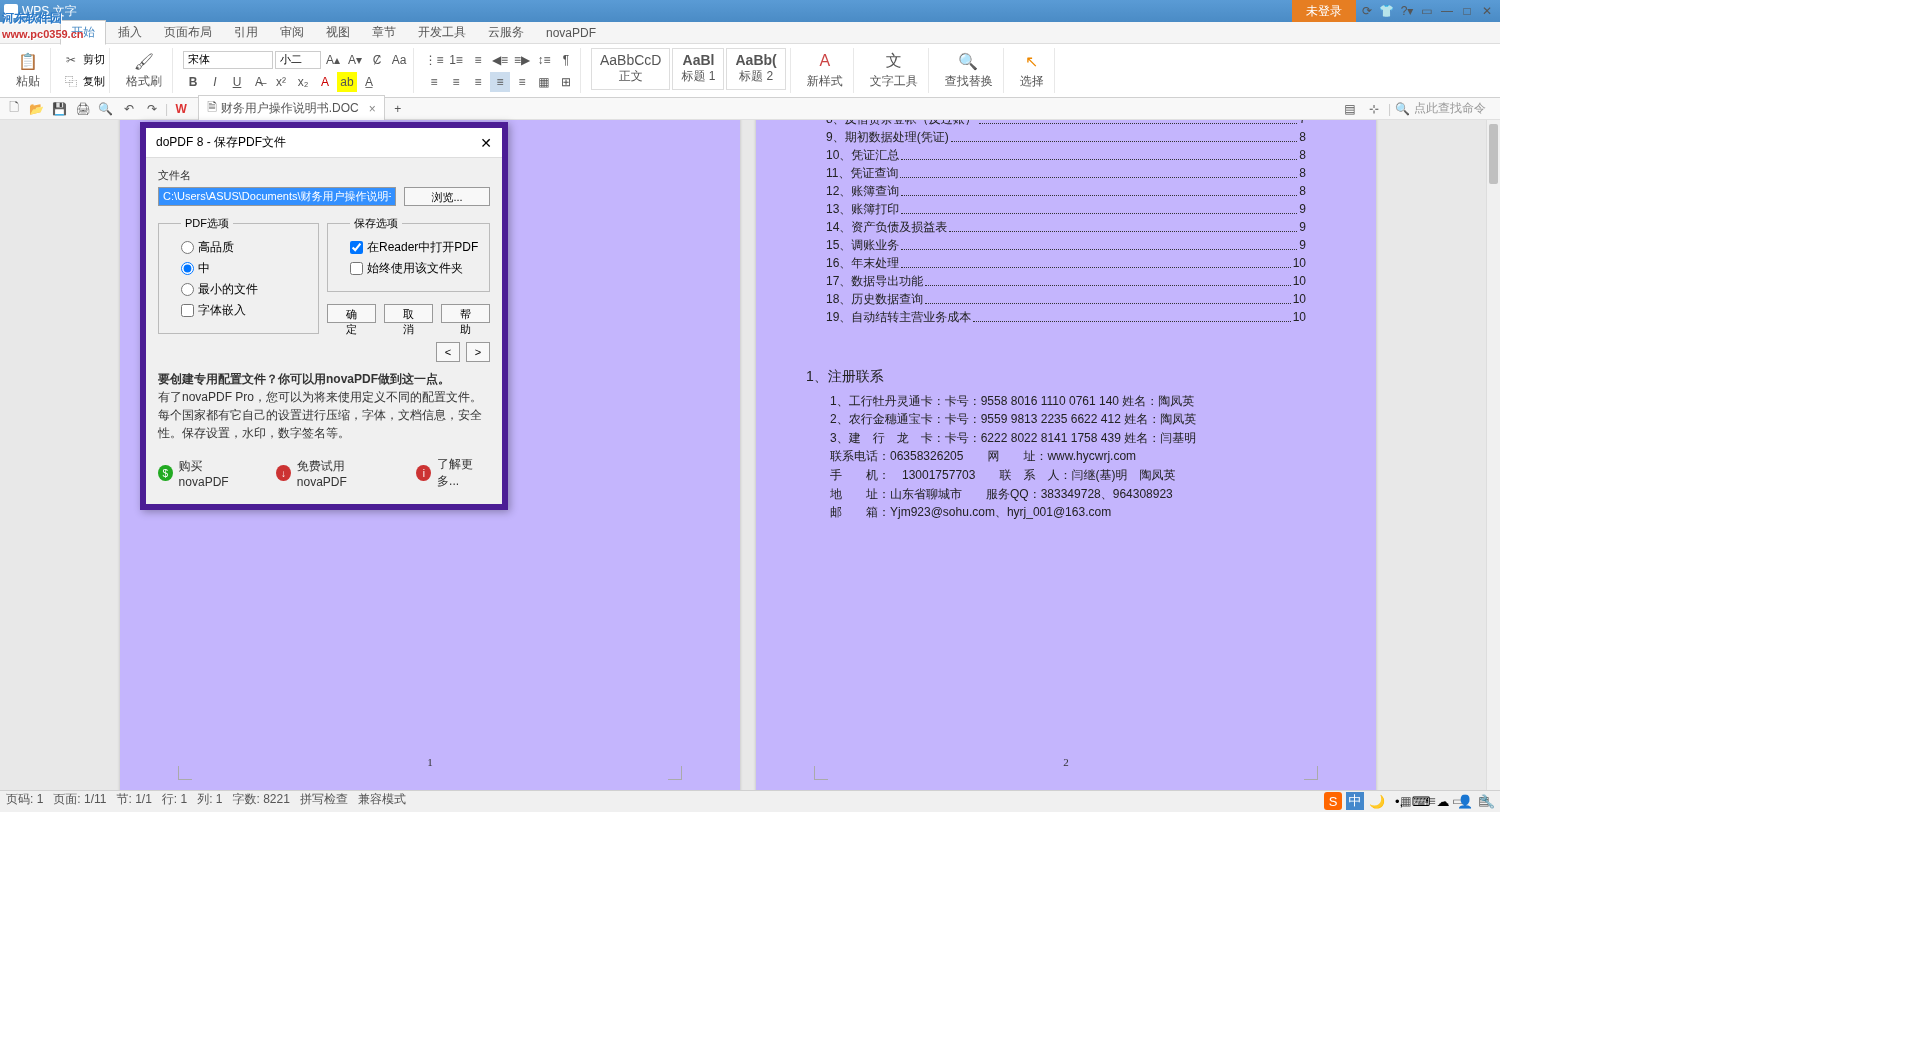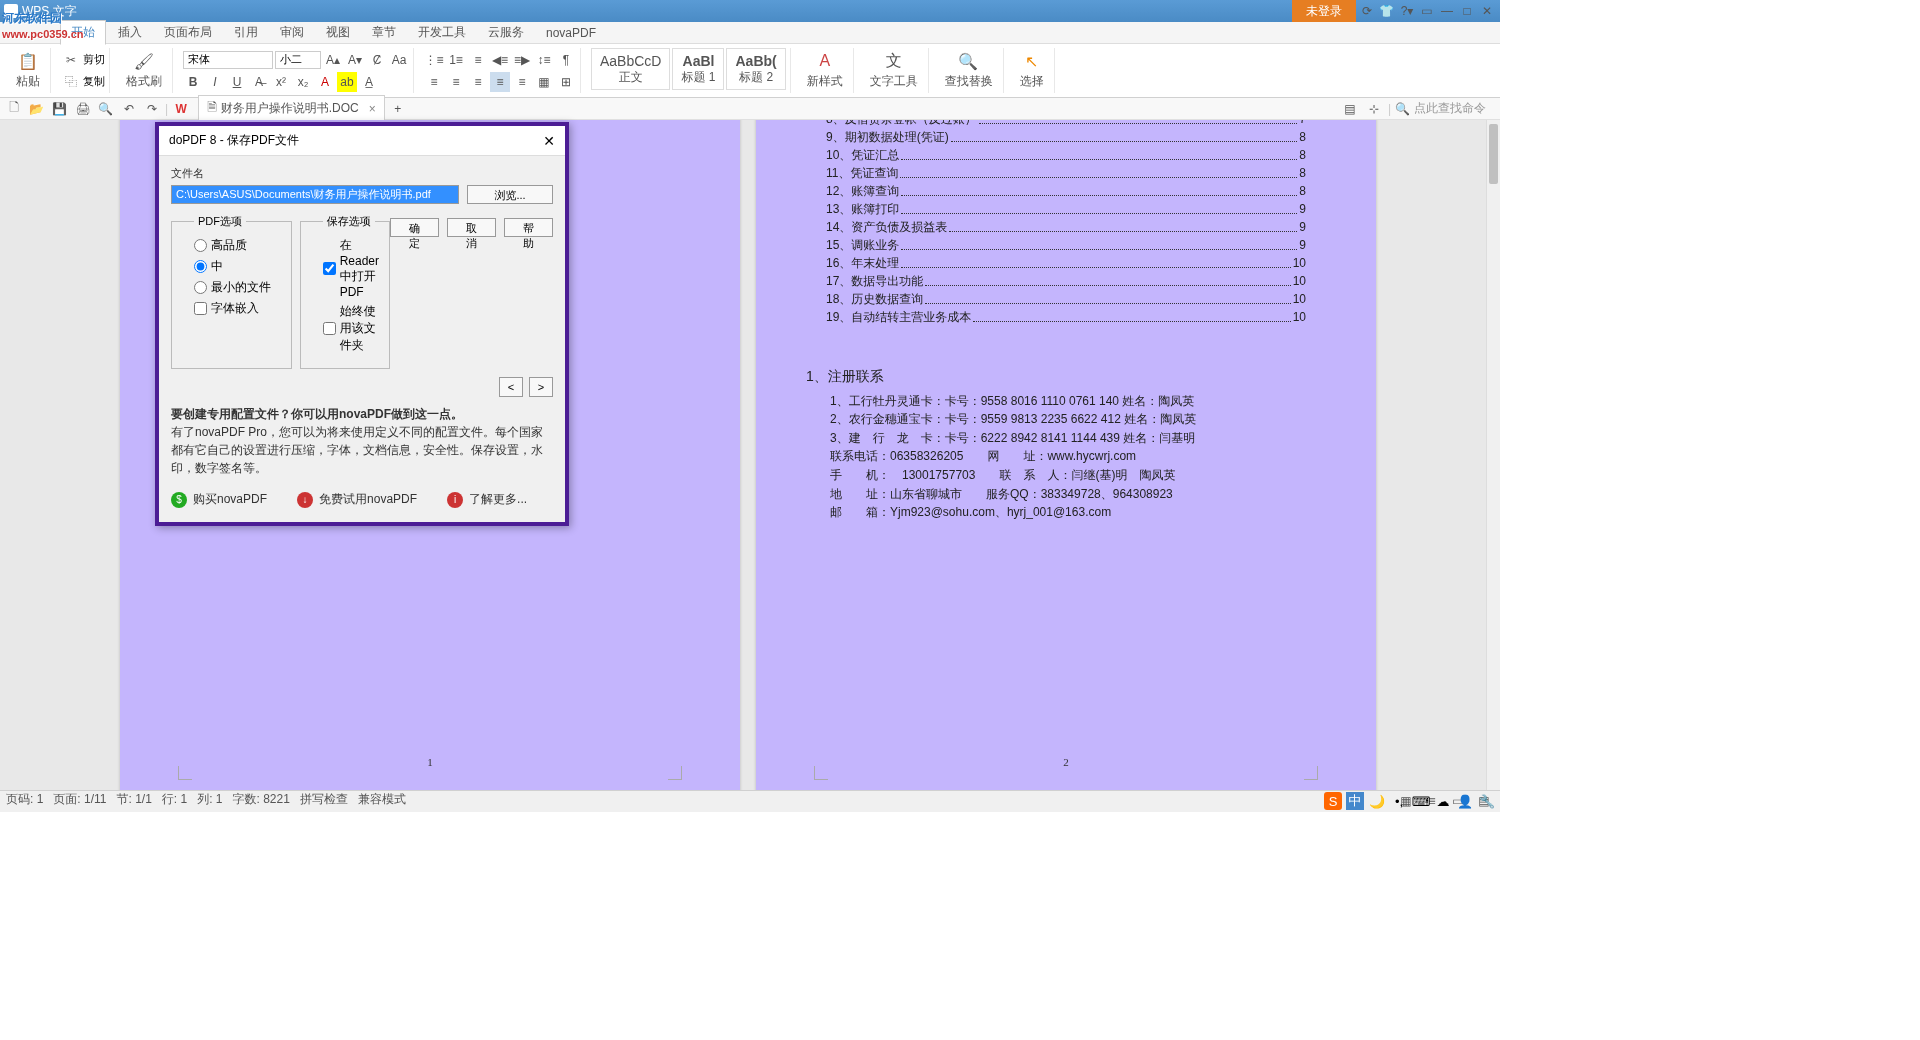--- a/index.html
+++ b/index.html
@@ -10,21 +10,21 @@
 .login-btn{background:#e67e22;color:#fff;padding:3px 14px;height:22px;line-height:16px}
 .ico{width:18px;height:18px;display:inline-flex;align-items:center;justify-content:center;color:#555;cursor:pointer}
 .menubar{height:22px;background:#f5f5f5;display:flex;align-items:center;padding-left:60px;gap:2px;border-bottom:1px solid #ddd;position:relative}
 .menu-item{padding:3px 10px;color:#555;cursor:pointer}
 .menu-item.active{background:#fff;border:1px solid #ccc;border-bottom-color:#fff;color:#4a8bc5}
 .ribbon{height:54px;background:#fff;border-bottom:1px solid #d0d0d0;display:flex;align-items:center;padding:4px 6px;gap:6px}
 .rg{display:flex;flex-direction:column;gap:2px;padding:0 4px;border-right:1px solid #e8e8e8;height:100%;justify-content:center}
 .rg-row{display:flex;gap:2px;align-items:center}
 .rbtn{width:20px;height:20px;display:inline-flex;align-items:center;justify-content:center;border:1px solid transparent;cursor:pointer;color:#555}
 .font-sel{border:1px solid #ccc;padding:1px 4px;font-size:11px;background:#fff;height:18px}
-.style-box{border:1px solid #ddd;padding:4px 8px;text-align:center;font-size:11px;color:#555;cursor:pointer;height:42px;display:flex;flex-direction:column;justify-content:center}
+.style-box{border:1px solid #ddd;padding:4px 8px;text-align:center;font-size:11px;color:#555;cursor:pointer;height:42px;display:flex;flex-direction:column;justify-content:flex-end}
 .style-box .big{font-size:14px}
 .vbtn{display:flex;flex-direction:column;align-items:center;padding:2px 6px;cursor:pointer;gap:2px;font-size:11px;color:#555}
 .vbtn-ico{width:20px;height:20px;display:flex;align-items:center;justify-content:center;font-size:16px}
 .qat{height:22px;background:#f8f8f8;border-bottom:1px solid #e0e0e0;display:flex;align-items:center;padding:0 4px;gap:3px}
 .tab{display:flex;align-items:center;padding:2px 8px;background:#fff;border:1px solid #d0d0d0;gap:4px;font-size:11px;color:#555;cursor:pointer;margin-left:4px}
 .tab-close{margin-left:6px;color:#888}
 .search-cmd{margin-left:auto;display:flex;align-items:center;gap:4px;color:#999;padding-right:10px}
 .workspace{position:absolute;top:120px;left:0;right:14px;bottom:22px;background:#e8e8e8;overflow:hidden}
 .page{position:absolute;background:#c4b5fd;box-shadow:0 1px 3px rgba(0,0,0,.2)}
 .page1{left:120px;top:-20px;width:620px;height:718px}
@@ -36,21 +36,21 @@
 .toc{padding:10px 70px 0 70px;font-family:SimSun;font-size:13px;color:#222;line-height:1.5}
 .toc-row{display:flex;white-space:nowrap}
 .toc-dots{flex:1;border-bottom:1px dotted #333;margin:0 2px 4px 2px}
 .content{padding:40px 50px 0 50px;font-family:SimSun;font-size:14px;color:#222;line-height:1.55}
 .content h2{font-size:14px;font-weight:normal;margin-bottom:4px}
 .content p{text-indent:2em;margin-bottom:0}
 .statusbar{position:absolute;bottom:0;left:0;right:0;height:22px;background:#f0f0f0;border-top:1px solid #d0d0d0;display:flex;align-items:flex-start;padding:0 6px;gap:10px;font-size:11px;color:#555}
 .sb-right{margin-left:auto;display:flex;align-items:center;gap:6px}
 .scrollbar-v{position:absolute;right:0;top:120px;bottom:22px;width:14px;background:#f0f0f0;border-left:1px solid #ddd}
 .sb-thumb{position:absolute;left:2px;right:2px;top:4px;height:60px;background:#c0c0c0;border-radius:2px}
-.dialog{position:absolute;left:155px;top:122px;width:414px;background:#f0f0f0;border:4px solid #4c1d95;box-shadow:2px 2px 8px rgba(0,0,0,.3);z-index:100}
+.dialog{position:absolute;left:140px;top:122px;width:368px;background:#f0f0f0;border:6px solid #4c1d95;box-shadow:2px 2px 8px rgba(0,0,0,.3);z-index:100}
 .dlg-title{background:#fff;padding:6px 10px;display:flex;align-items:center;border-bottom:1px solid #ddd;font-size:12px}
 .dlg-close{margin-left:auto;cursor:pointer;font-size:14px}
 .dlg-body{padding:10px 12px}
 .dlg-label{font-size:11px;color:#333;margin-bottom:4px}
 .dlg-row{display:flex;gap:8px;margin-bottom:10px}
 .dlg-input{flex:1;border:1px solid #999;padding:2px 4px;background:#3390ff;color:#fff;font-size:11px;height:19px}
 .dlg-btn{border:1px solid #999;background:#f8f8f8;padding:2px 18px;font-size:11px;cursor:pointer;height:19px}
 .fieldset{border:1px solid #bbb;padding:8px 10px 10px 22px;margin-bottom:8px}
 .fieldset-row{display:flex;gap:8px}
 .fieldset legend{font-size:11px;padding:0 4px}
@@ -305,21 +305,21 @@
         <div class="toc-row">
           <span>19、自动结转主营业务成本</span>
           <span class="toc-dots"></span>
           <span>10</span>
         </div>
       </div>
     <div class="content">
       <h2>1、注册联系</h2>
       <p>1、工行牡丹灵通卡：卡号：9558 8016 1110 0761 140 姓名：陶凤英</p>
       <p>2、农行金穗通宝卡：卡号：9559 9813 2235 6622 412 姓名：陶凤英</p>
-      <p>3、建　行　龙　卡：卡号：6222 8942 8141 1144 439 姓名：闫基明</p>
+      <p>3、建　行　龙　卡：卡号：6222 8022 8141 1758 439 姓名：闫基明</p>
       <p>联系电话：06358326205　　网　　址：www.hycwrj.com</p>
       <p>手　　机：　13001757703　　联　系　人：闫继(基)明　陶凤英</p>
       <p>地　　址：山东省聊城市　　服务QQ：383349728、964308923</p>
       <p>邮　　箱：Yjm923@sohu.com、hyrj_001@163.com</p>
     </div>
     <span class="pgnum">2</span>
     <div class="corner bl"></div>
       <div class="corner br"></div>
   </div>
 
@@ -353,21 +353,21 @@
           </div>
         <div class="radio-row">
             <input type="radio" name="q" style="">
             <span>最小的文件</span>
           </div>
         <div class="check-row">
             <input type="checkbox" style="">
             <span>字体嵌入</span>
           </div>
       </fieldset>
-      <div style="flex:1;display:flex;flex-direction:row">
+      <div style="flex:1;display:flex;flex-direction:column">
         <fieldset class="fieldset">
           <legend>保存选项</legend>
           <div class="check-row">
               <input type="checkbox" checked="" style="">
               <span>在Reader中打开PDF</span>
             </div>
           <div class="check-row">
               <input type="checkbox" style="">
               <span>始终使用该文件夹</span>
             </div>

